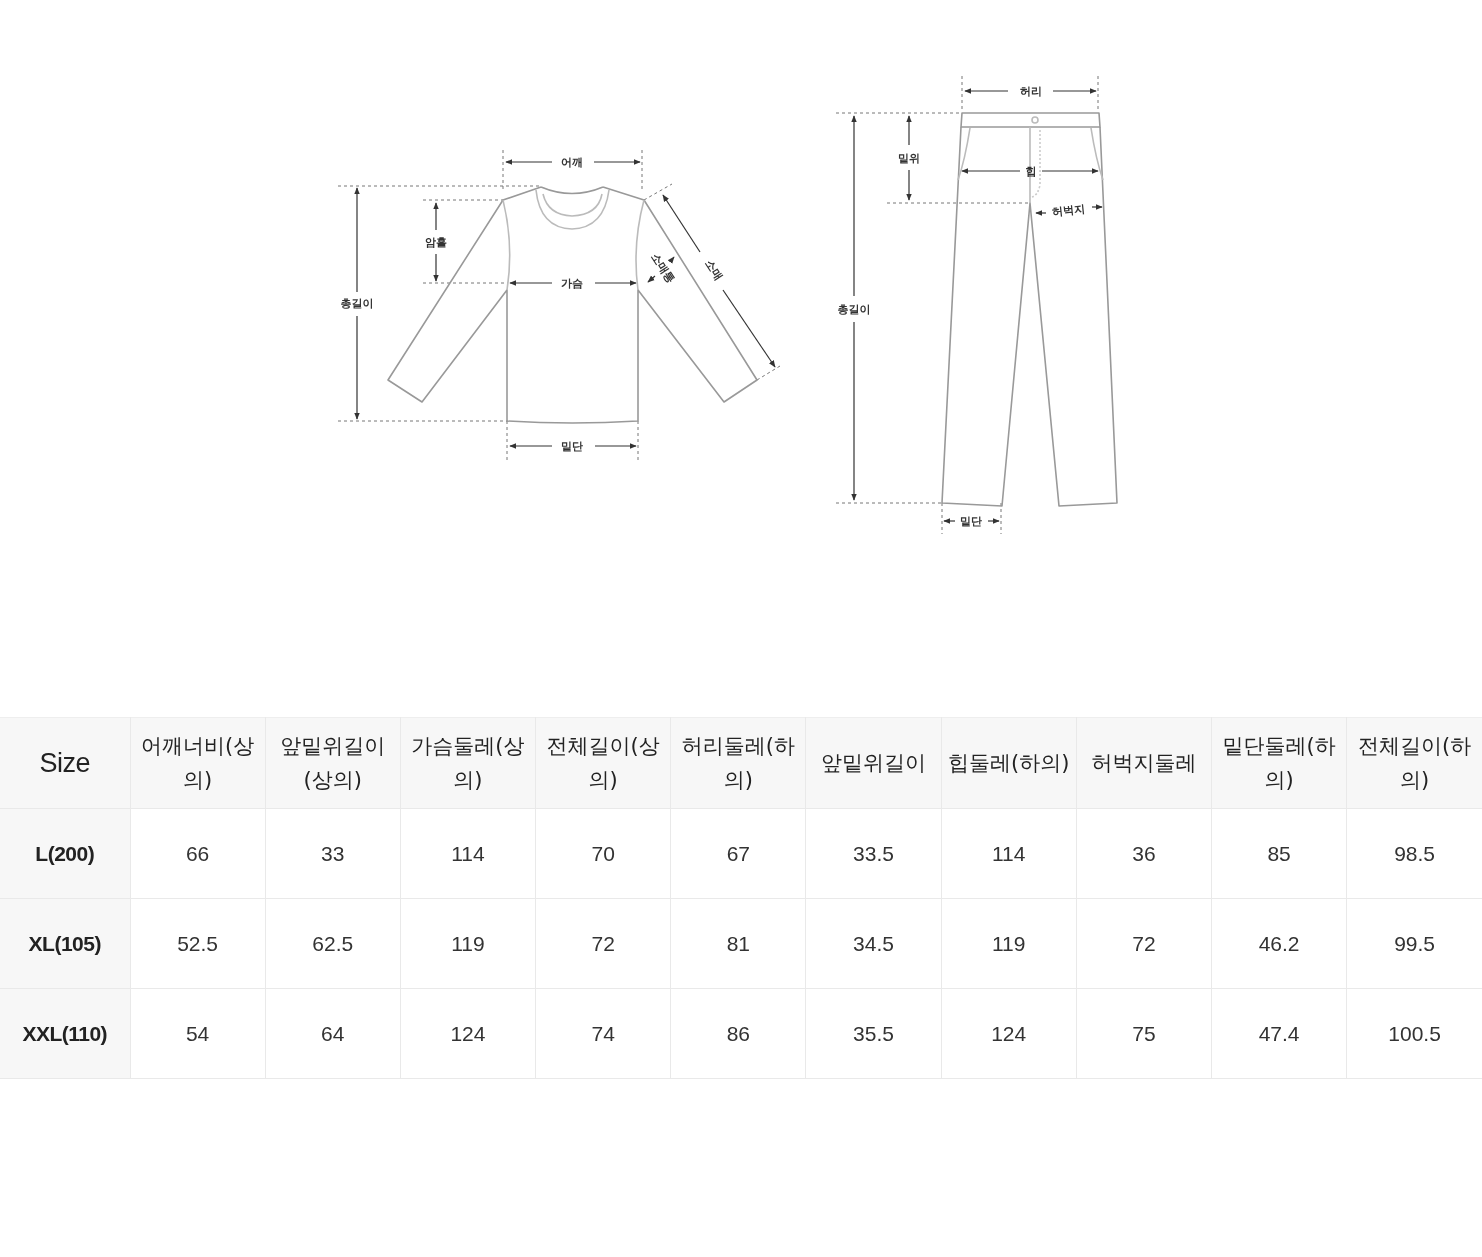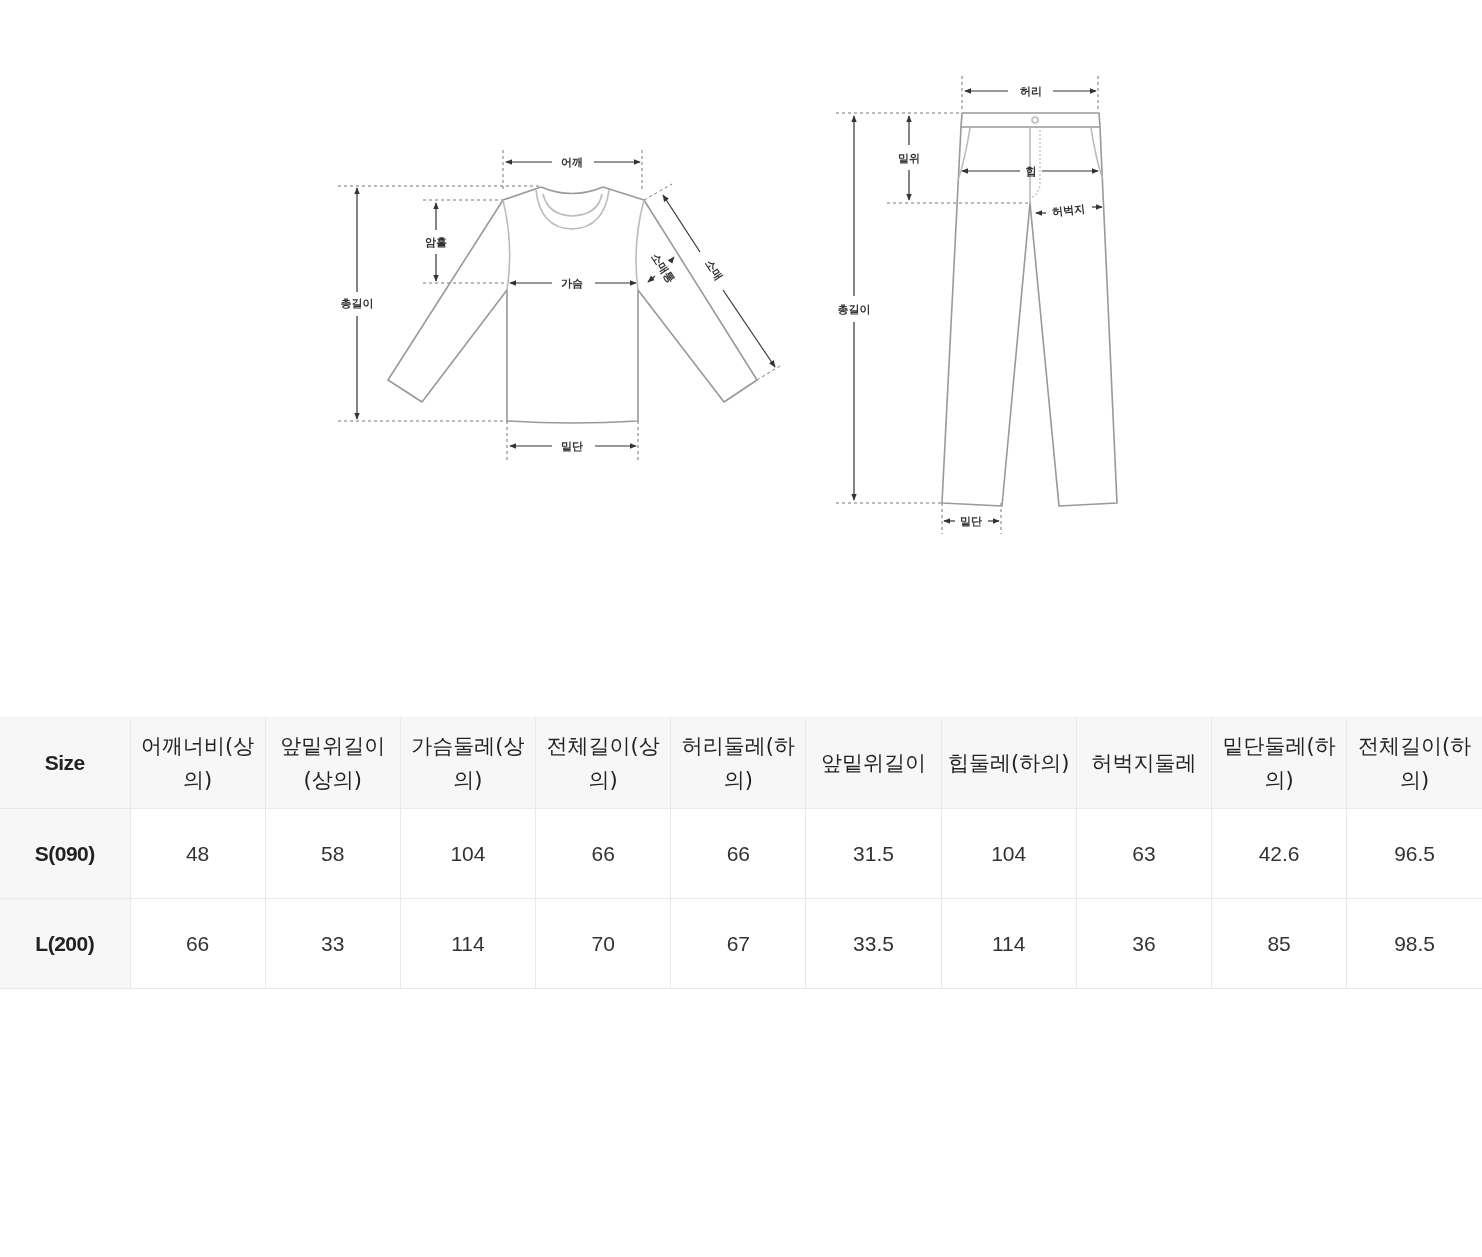--- a/index.html
+++ b/index.html
@@ -3,21 +3,21 @@
 <meta charset="utf-8">
 <style>
   html, body { margin: 0; padding: 0; background: #ffffff; }
   body { width: 1482px; height: 1257px; position: relative; overflow: hidden; font-family: "DejaVu Sans", "Liberation Sans", sans-serif; color: #222; }
   #diagram { position: absolute; left: 0; top: 0; width: 1482px; height: 560px; }
   #diagram svg { position: absolute; left: 0; top: 0; }
   .lbl { font-family: "DejaVu Sans", sans-serif; font-size: 11px; font-weight: bold; fill: #333; }
   table.size-table { position: absolute; left: 0; top: 717px; width: 1482px; border-collapse: collapse; table-layout: fixed; }
   table.size-table th, table.size-table td { border: 1px solid #e9e9e9; text-align: center; vertical-align: middle; padding: 0 4px; }
   table.size-table th { background: #f7f7f7; height: 90px; font-weight: normal; font-size: 21px; line-height: 34px; color: #222; }
-  table.size-table th.size-head { font-family: "Liberation Sans", sans-serif; font-weight: bold; font-size: 21px; letter-spacing: -0.5px; }
+  table.size-table th.size-head { font-family: "Liberation Sans", sans-serif; font-weight: normal; font-size: 27px; letter-spacing: -0.5px; }
   table.size-table td { height: 89px; font-family: "Liberation Sans", sans-serif; font-size: 21px; color: #333; }
   table.size-table td.size-cell { background: #f7f7f7; font-weight: bold; color: #222; letter-spacing: -0.5px; }
   table.size-table tr:first-child th { border-top: 1px solid #eee; }
   table.size-table th:first-child, table.size-table td:first-child { border-left: none; }
   table.size-table th:last-child, table.size-table td:last-child { border-right: none; }
 </style>
 </head>
 <body>
 
 <div id="diagram">
@@ -144,39 +144,52 @@
       <th>허리둘레(하의)</th>
       <th>앞밑위길이</th>
       <th>힙둘레(하의)</th>
       <th>허벅지둘레</th>
       <th>밑단둘레(하의)</th>
       <th>전체길이(하의)</th>
     </tr>
   </thead>
   <tbody>
     <tr>
-      <td class="size-cell">S(090)</td>
-      <td>48</td>
-      <td>58</td>
-      <td>104</td>
-      <td>66</td>
-      <td>66</td>
-      <td>31.5</td>
-      <td>104</td>
-      <td>63</td>
-      <td>42.6</td>
-      <td>96.5</td>
-    </tr>
-    <tr>
       <td class="size-cell">L(200)</td>
       <td>66</td>
       <td>33</td>
       <td>114</td>
       <td>70</td>
       <td>67</td>
       <td>33.5</td>
       <td>114</td>
       <td>36</td>
       <td>85</td>
       <td>98.5</td>
     </tr>
+    <tr>
+      <td class="size-cell">XL(105)</td>
+      <td>52.5</td>
+      <td>62.5</td>
+      <td>119</td>
+      <td>72</td>
+      <td>81</td>
+      <td>34.5</td>
+      <td>119</td>
+      <td>72</td>
+      <td>46.2</td>
+      <td>99.5</td>
+    </tr>
+    <tr>
+      <td class="size-cell">XXL(110)</td>
+      <td>54</td>
+      <td>64</td>
+      <td>124</td>
+      <td>74</td>
+      <td>86</td>
+      <td>35.5</td>
+      <td>124</td>
+      <td>75</td>
+      <td>47.4</td>
+      <td>100.5</td>
+    </tr>
   </tbody>
 </table>
 
 </body></html>

